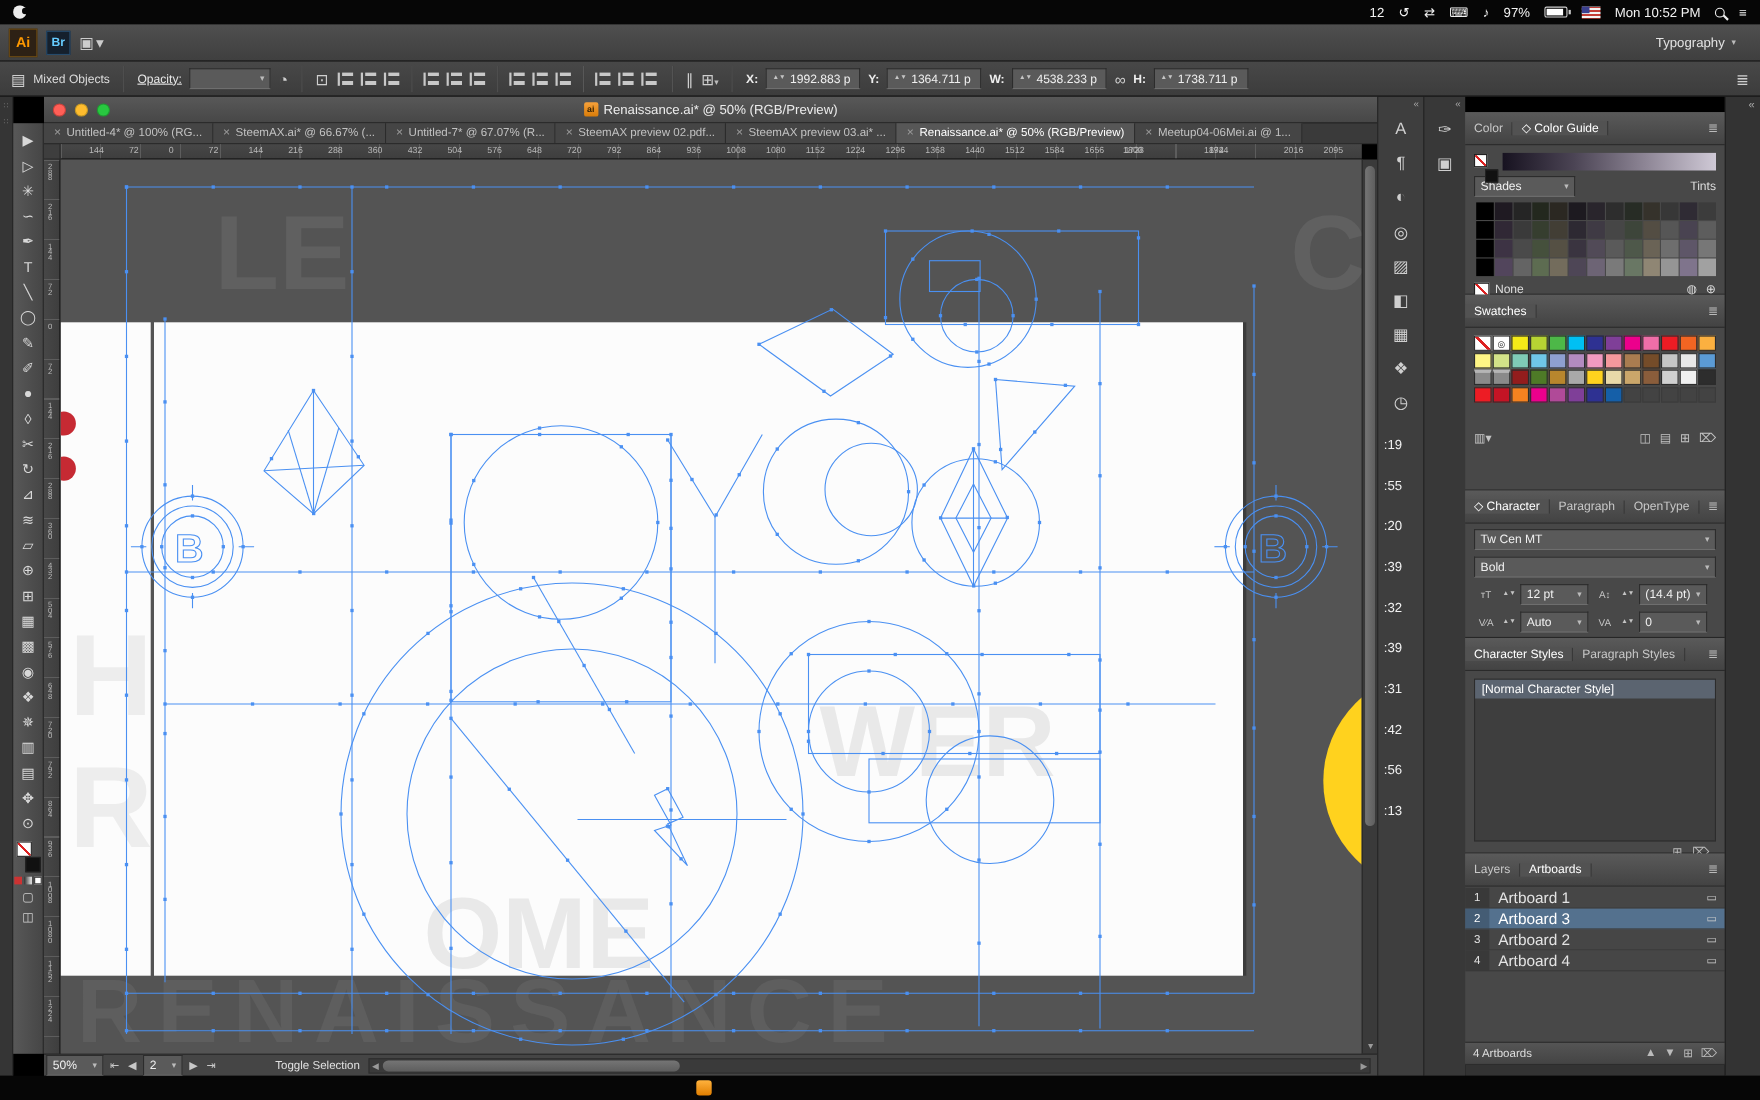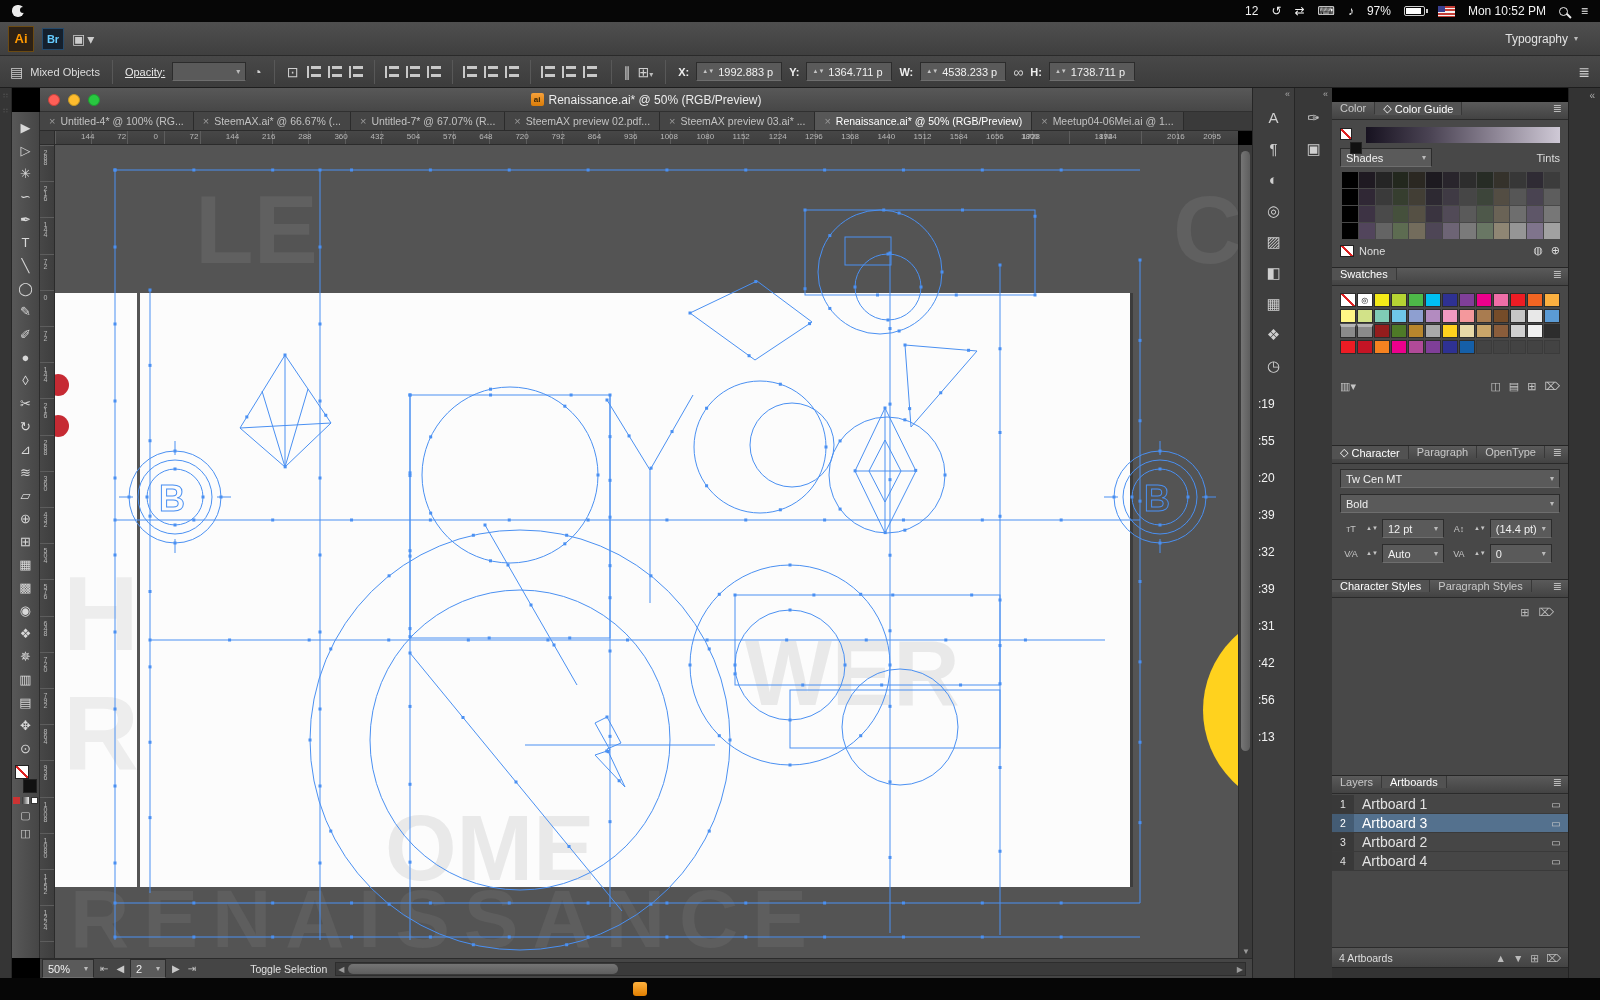--- a/index.html
+++ b/index.html
@@ -86,21 +86,21 @@
 
 #dockA{position:absolute;left:1252px;top:88px;width:42px;height:890px;background:#3e3e3e;border-left:1px solid #262626}
 #dockB{position:absolute;left:1294px;top:88px;width:38px;height:890px;background:#383838;border-left:1px solid #262626}
 .dhead{height:14px;color:#aaa;font-size:9px;text-align:right;padding:1px 4px}
 .dicon{width:100%;height:31px;display:flex;align-items:center;justify-content:center;color:#cfcfcf;font-size:15px}
 #dock-times{margin-top:16px}
 .dtime{height:37px;color:#f2f2f2;font-size:12px;padding-left:5px}
 
 #rightpanel{position:absolute;left:1332px;top:102px;width:236px;height:866px;background:#484848}
 .sec{position:absolute;left:0;width:236px;background:#484848;border-bottom:1px solid #262626}
-.ptabs{display:flex;align-items:flex-start;background:linear-gradient(#5a5a5a,#434343);border-bottom:1px solid #2a2a2a;height:18px;font-size:11px}
+.ptabs{display:flex;align-items:center;background:linear-gradient(#5a5a5a,#434343);border-bottom:1px solid #2a2a2a;height:30px;font-size:11px}
 .ptab{display:flex;align-items:center;gap:3px;padding:0 8px;color:#c8c8c8;border-right:1px solid #383838}
 .ptab.active{background:#525252;color:#fff}
 .pmenu{margin-left:auto;color:#bbb;display:flex;align-items:center;padding:0 6px;font-size:11px}
 .pbody{position:relative;padding:5px 8px}
 #guide-grad{height:16px;margin:2px 0 5px 26px;background:linear-gradient(90deg,#171220,#4b4454,#8d8595,#cfc9d6)}
 .grow{display:flex;align-items:center;gap:6px;margin-bottom:5px}
 #shade-grid{display:grid;grid-template-columns:repeat(13,1fr);gap:1px;margin-left:2px}
 .shcell{height:16px}
 .gfoot{display:flex;align-items:center;gap:5px;margin-top:5px;color:#ddd}
 .nonesw{width:14px;height:12px;background:#fff;background-image:linear-gradient(45deg,transparent 44%,#d22 44%,#d22 56%,transparent 56%);border:1px solid #222}
@@ -984,20 +984,23 @@
     </div>
   </div>
 
   <div class="sec" id="p-styles" style="top:478px;height:196px">
     <div class="ptabs">
       <span class="ptab active">Character Styles</span>
       <span class="ptab">Paragraph Styles</span>
       <span class="pmenu">≣</span>
     </div>
     <div class="pbody">
+      <div class="styles-list">
+        <div class="style-row">[Normal Character Style]</div>
+      </div>
       <div class="sfoot">
         <span>⊞</span>
         <span>⌦</span>
       </div>
     </div>
   </div>
 
   <div class="sec" id="p-artboards" style="top:674px;height:192px">
     <div class="ptabs">
       <span class="ptab">Layers</span>

